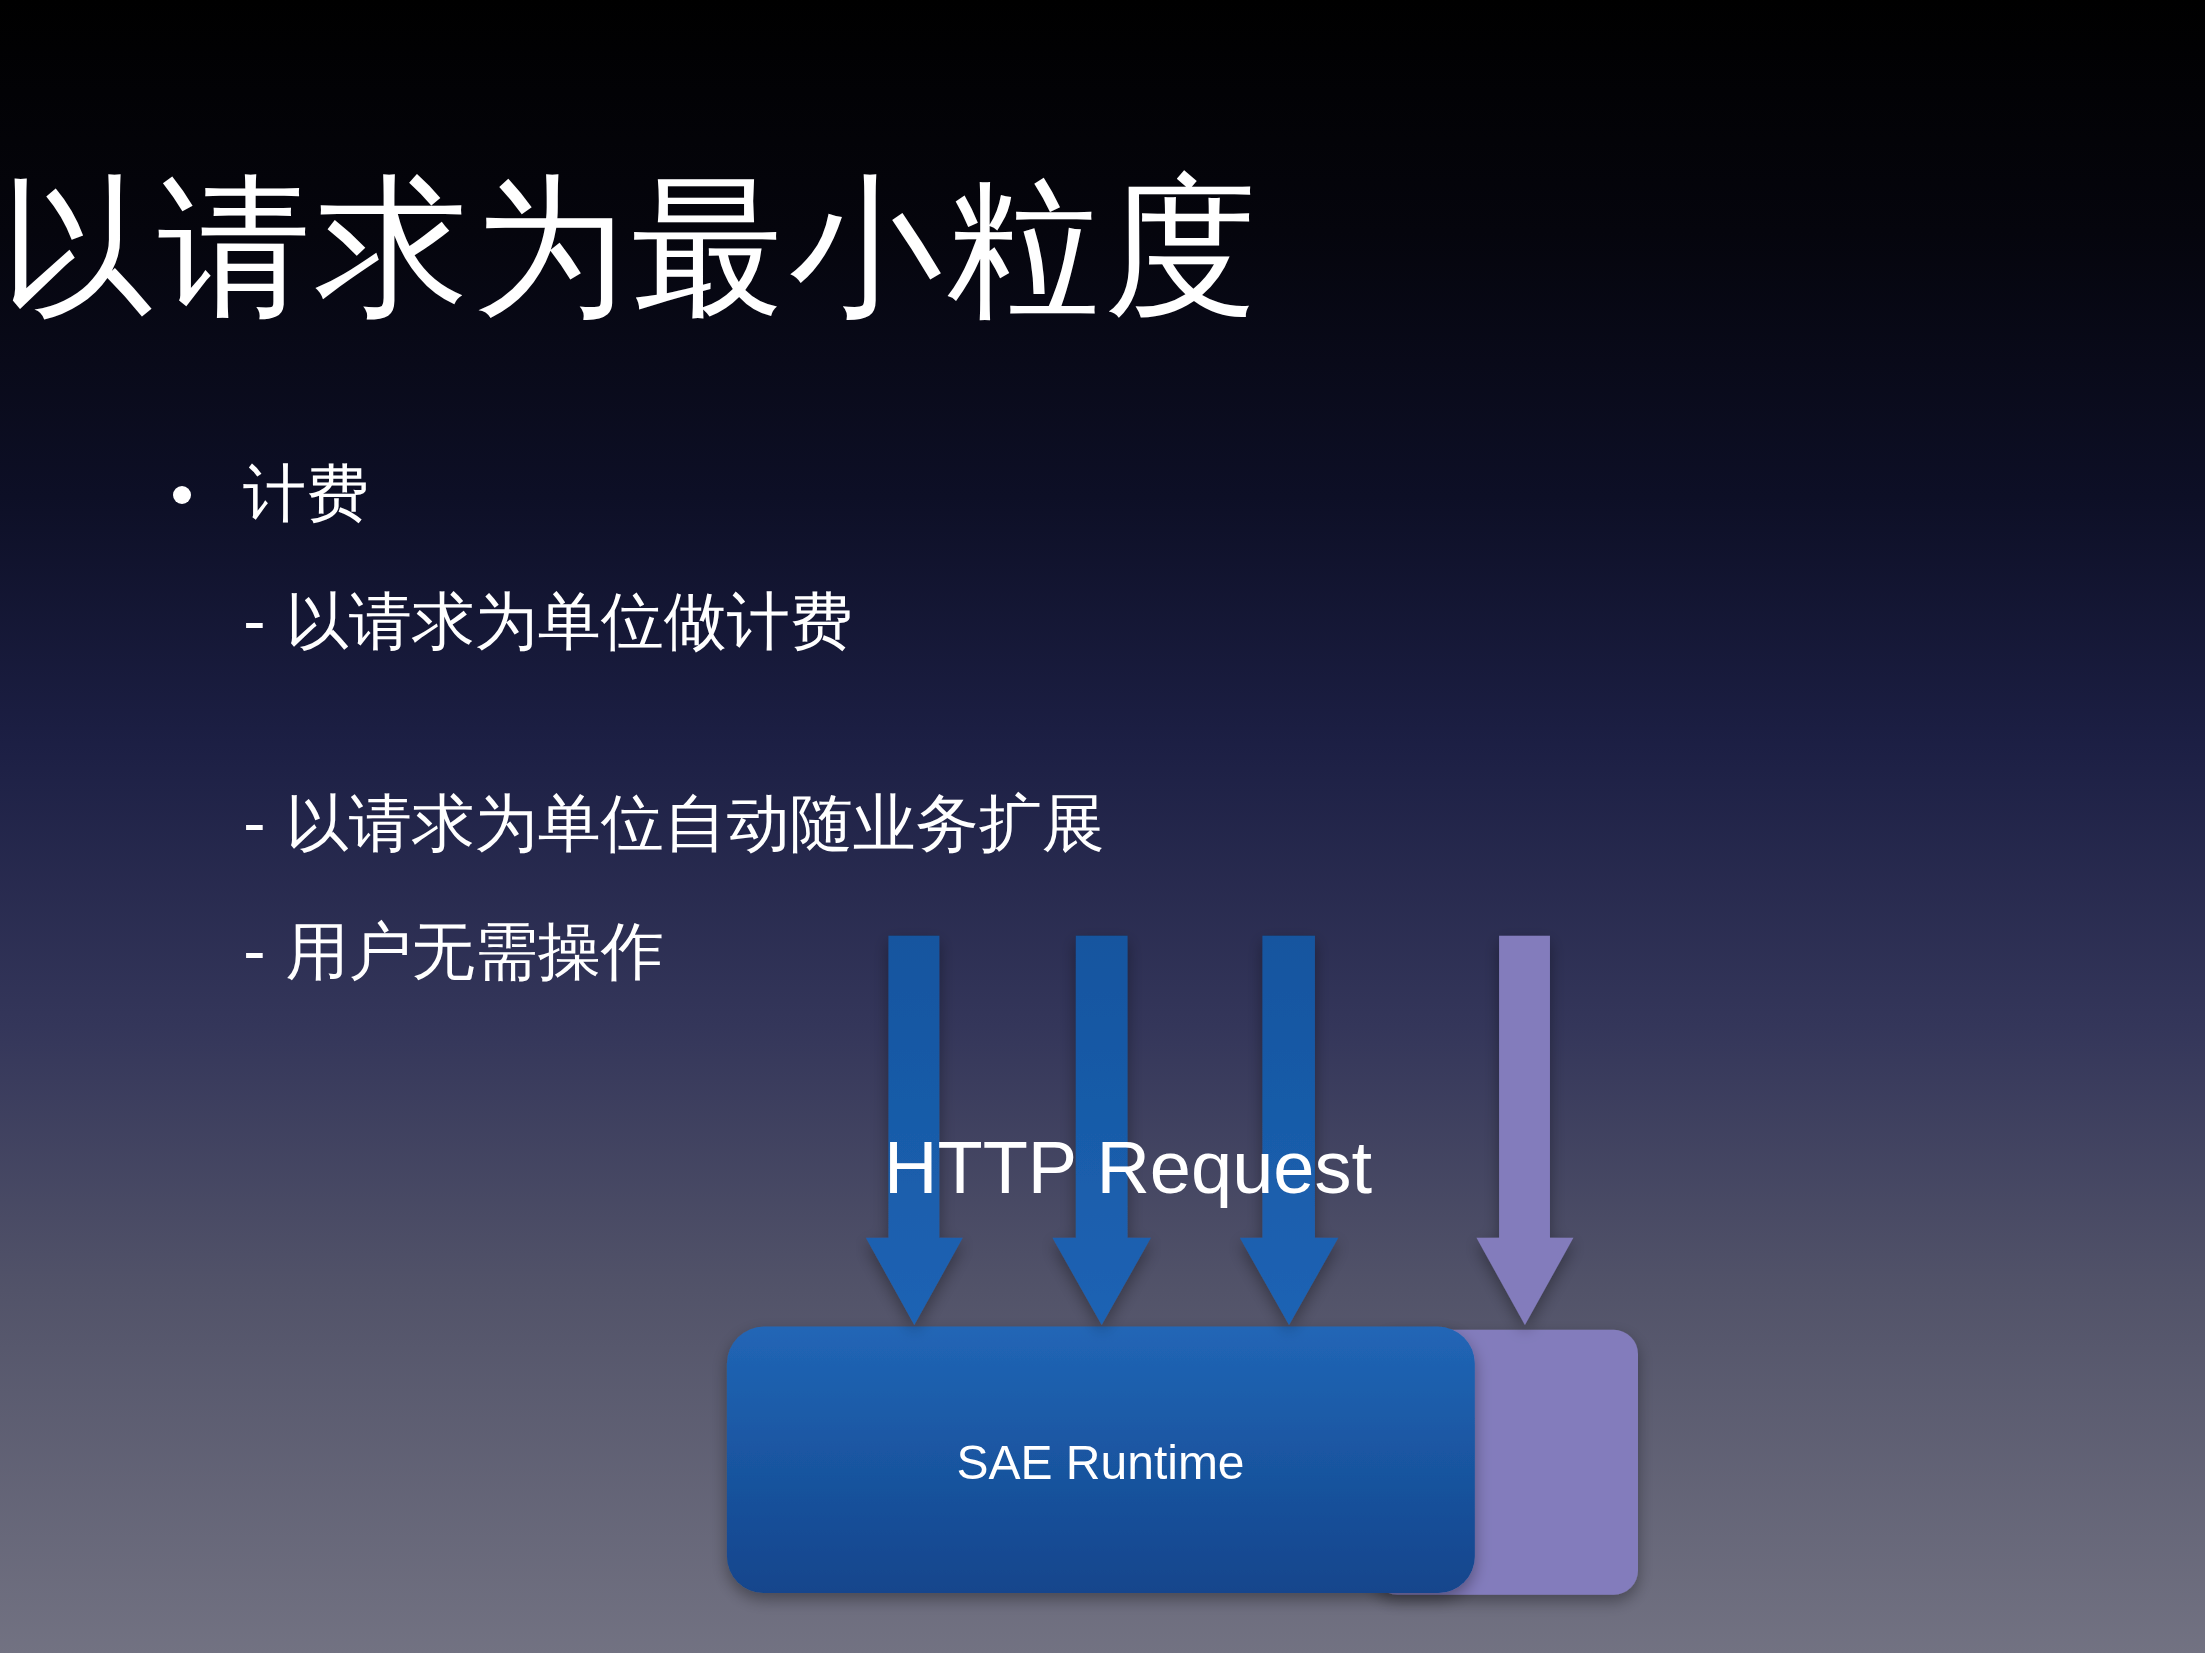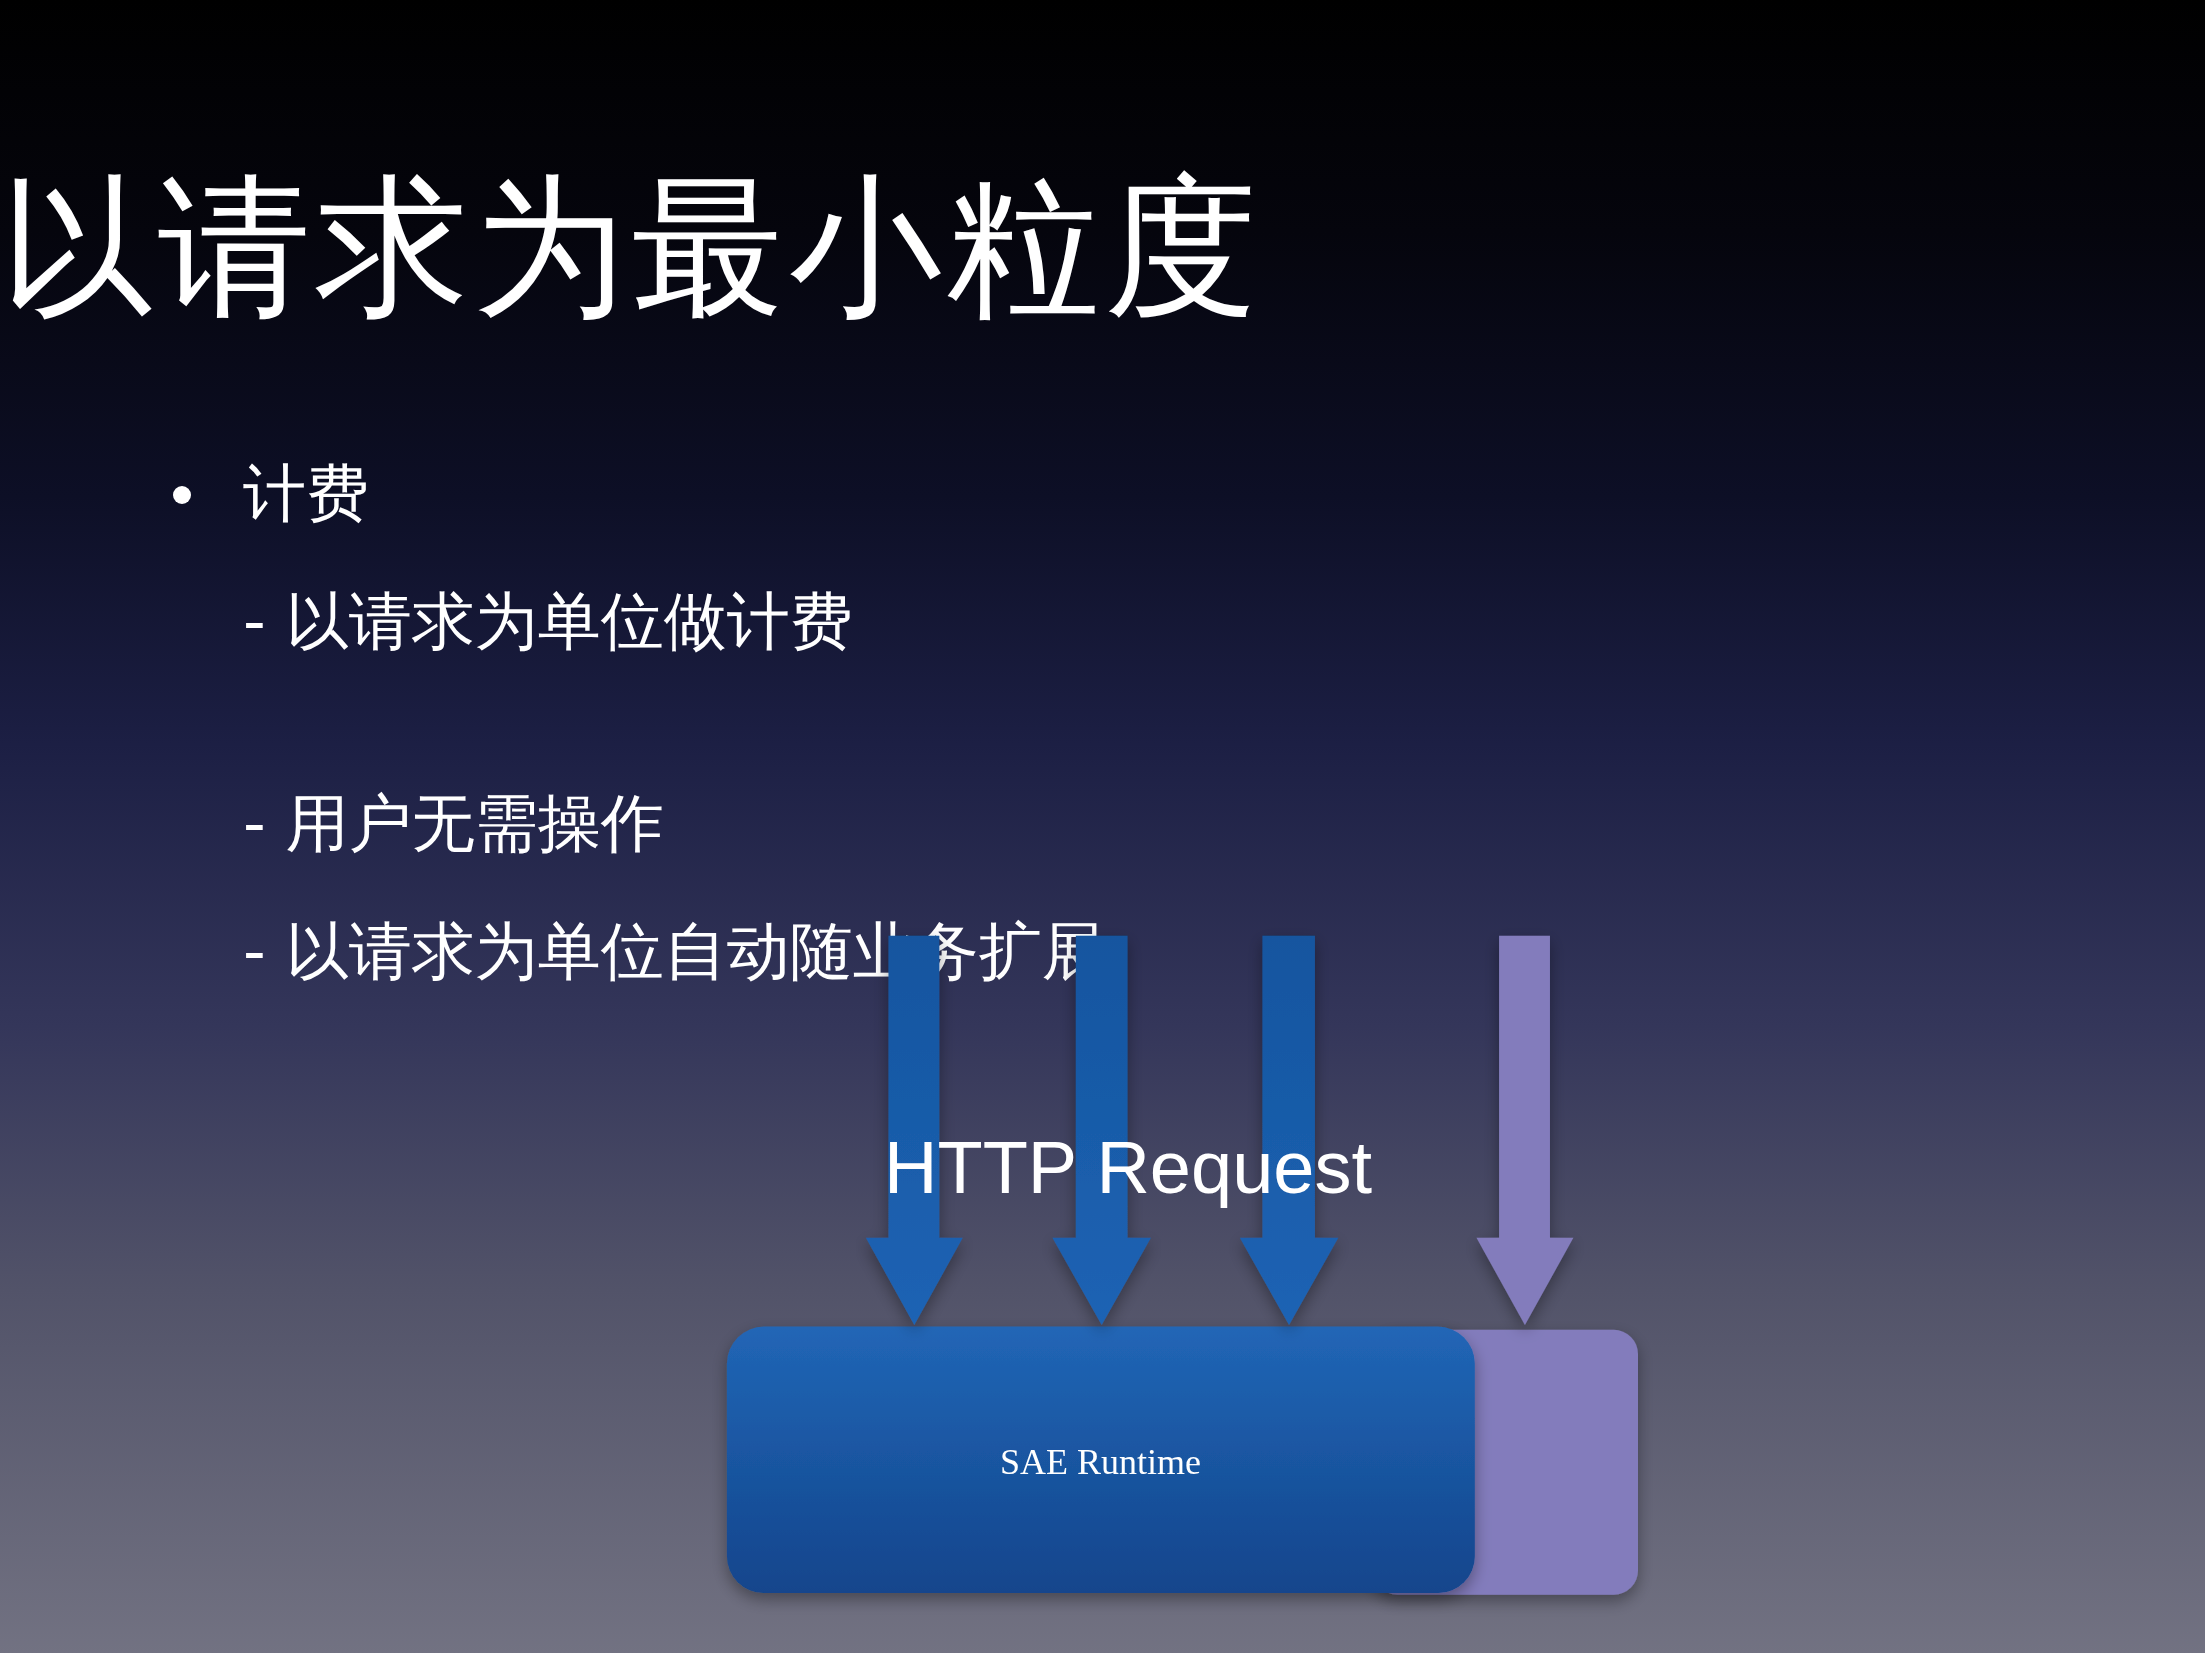--- a/index.html
+++ b/index.html
@@ -18,37 +18,37 @@
   .dot { position:absolute; left:3.2px; top:34px; width:18px; height:18px; border-radius:50%; background:#fff; }
   .sub { padding-left:73px;margin-top:44px; }
   .gap { height:74px; }
   .diagram { position:absolute; left:0; top:0; width:2205px; height:1654px; }
   .lbl-http {
     position:absolute; left:884px; top:1123px; font-family:"Liberation Sans", sans-serif;
     font-size:74px; line-height:89px; color:#fff;
   }
   .lbl-sae {
     position:absolute; left:727px; width:747px; top:1430px; text-align:center;
-    font-family:Liberation Serif, serif; font-size:36px; line-height:65px; color:#fff;
+    font-family:Liberation Sans, sans-serif; font-size:48px; line-height:65px; color:#fff;
   }
 </style>
 </head>
 <body>
 
 <div class="title">以请求为最小粒度</div>
 
 <div class="bullets">
   <div class="item">
     <span class="dot"></span>
     <span>计费</span>
   </div>
   <div class="sub">- 以请求为单位做计费</div>
   <div class="gap"></div>
+  <div class="sub">- 以请求为单位自动随业务扩展</div>
   <div class="sub">- 用户无需操作</div>
-  <div class="sub">- 以请求为单位自动随业务扩展</div>
 </div>
 
 <svg class="diagram" width="2205" height="1654" viewBox="0 0 2730 2047">
   <defs>
     <linearGradient id="gBox" x1="0" y1="0" x2="0" y2="1">
       <stop offset="0" stop-color="#2166b6"></stop>
       <stop offset="1" stop-color="#12458c"></stop>
     </linearGradient>
     <linearGradient id="gArrow" x1="0" y1="0" x2="0" y2="1">
       <stop offset="0" stop-color="#15559f"></stop>

